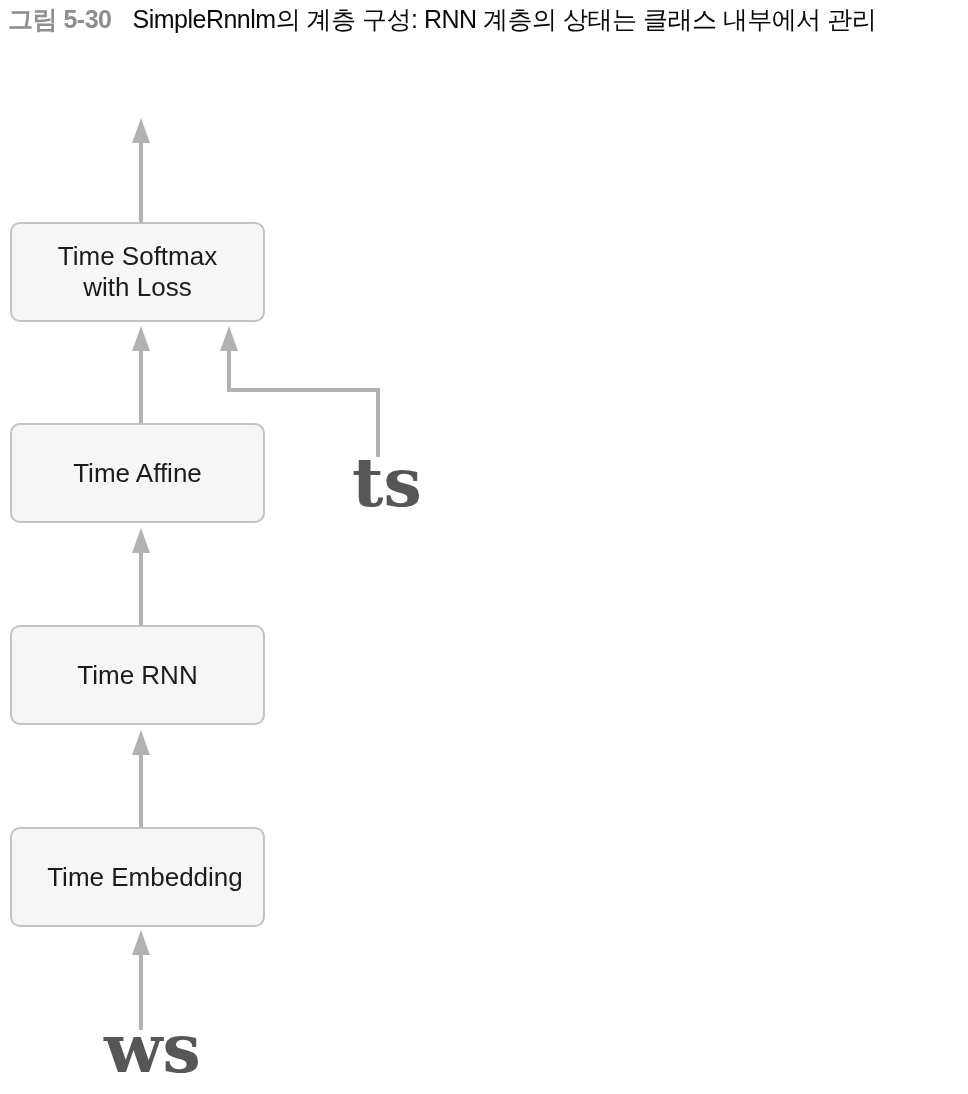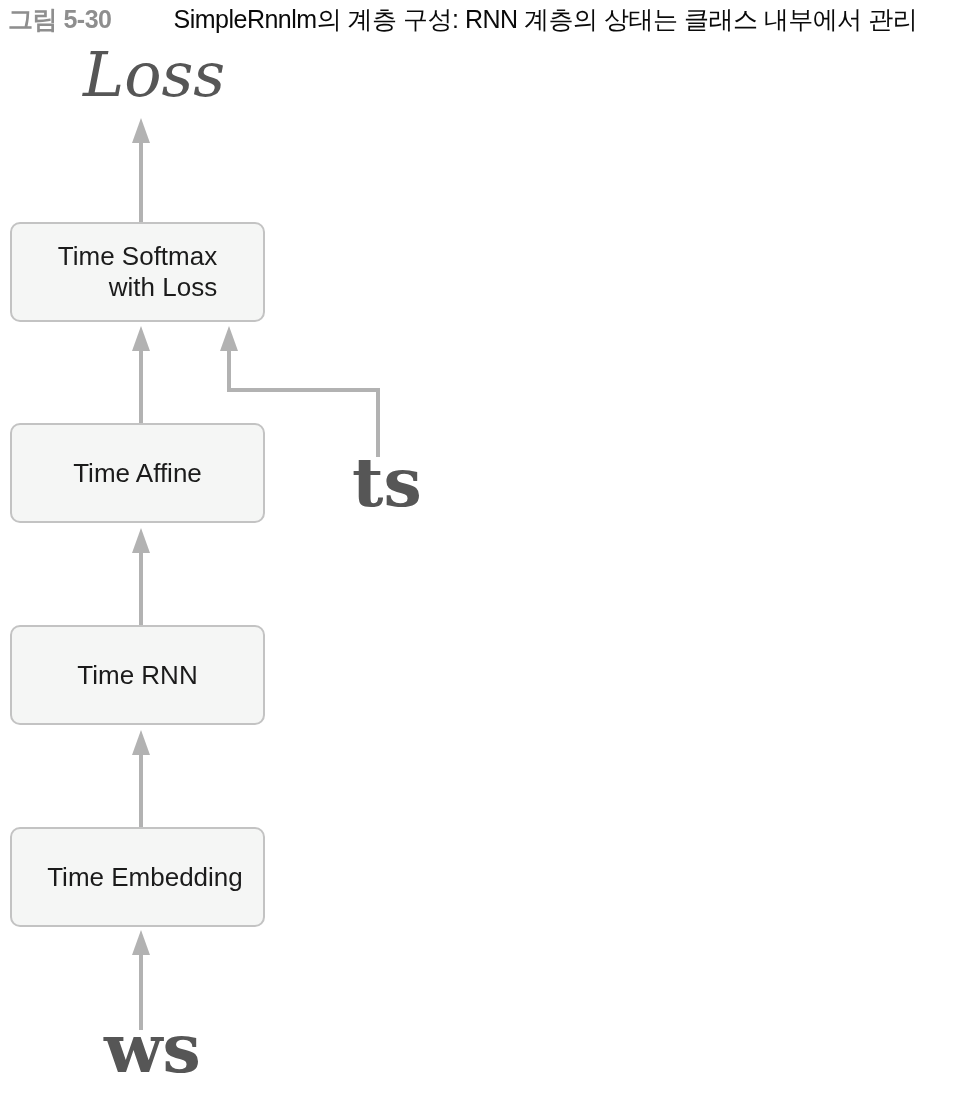--- a/index.html
+++ b/index.html
@@ -21,41 +21,40 @@
     left: 8px;
     top: 3px;
     width: 955px;
     font-size: 25px;
     letter-spacing: -0.5px;
     white-space: nowrap;
   }
   .fig-label {
     font-weight: bold;
     color: #8e8e8e;
-    margin-right: 28px;
+    margin-right: 21px;
   }
   .fig-title {
     color: #0a0a0a;
     font-weight: 500;
-    margin-left: 34px;
   }
   
   .node {
     position: absolute;
     left: 10px;
     width: 255px;
     height: 100px;
     box-sizing: border-box;
     background: #f5f6f5;
     border: 2px solid #c3c3c3;
     border-radius: 10px;
     display: flex;
     align-items: center;
     justify-content: center;
-    text-align: right;
+    text-align: center;
   }
   .node span {
     font-size: 26px;
     line-height: 31px;
     color: #1b1b1b;
     white-space: pre-line;
   }
   .n-softmax   { top: 222px; }
   .n-affine    { top: 423px; }
   .n-rnn       { top: 625px; }
@@ -104,21 +103,20 @@
 </style>
 </head>
 <body>
 
 <div class="page">
 
   <div class="caption">
     <span class="fig-label">그림 5-30</span><span class="fig-title">SimpleRnnlm의 계층 구성: RNN 계층의 상태는 클래스 내부에서 관리</span>
   </div>
 
-  <div class="io-label loss-label">Loss</div>
 
   <svg class="arrows" width="968" height="1094" viewBox="0 0 968 1094" xmlns="http://www.w3.org/2000/svg">
 
     <g>
       <line class="shaft" x1="141" y1="222" x2="141" y2="140"></line>
       <polygon class="head" points="141,118 132,143 150,143"></polygon>
     </g>
 
     <g>
       <line class="shaft" x1="141" y1="423" x2="141" y2="349"></line>

